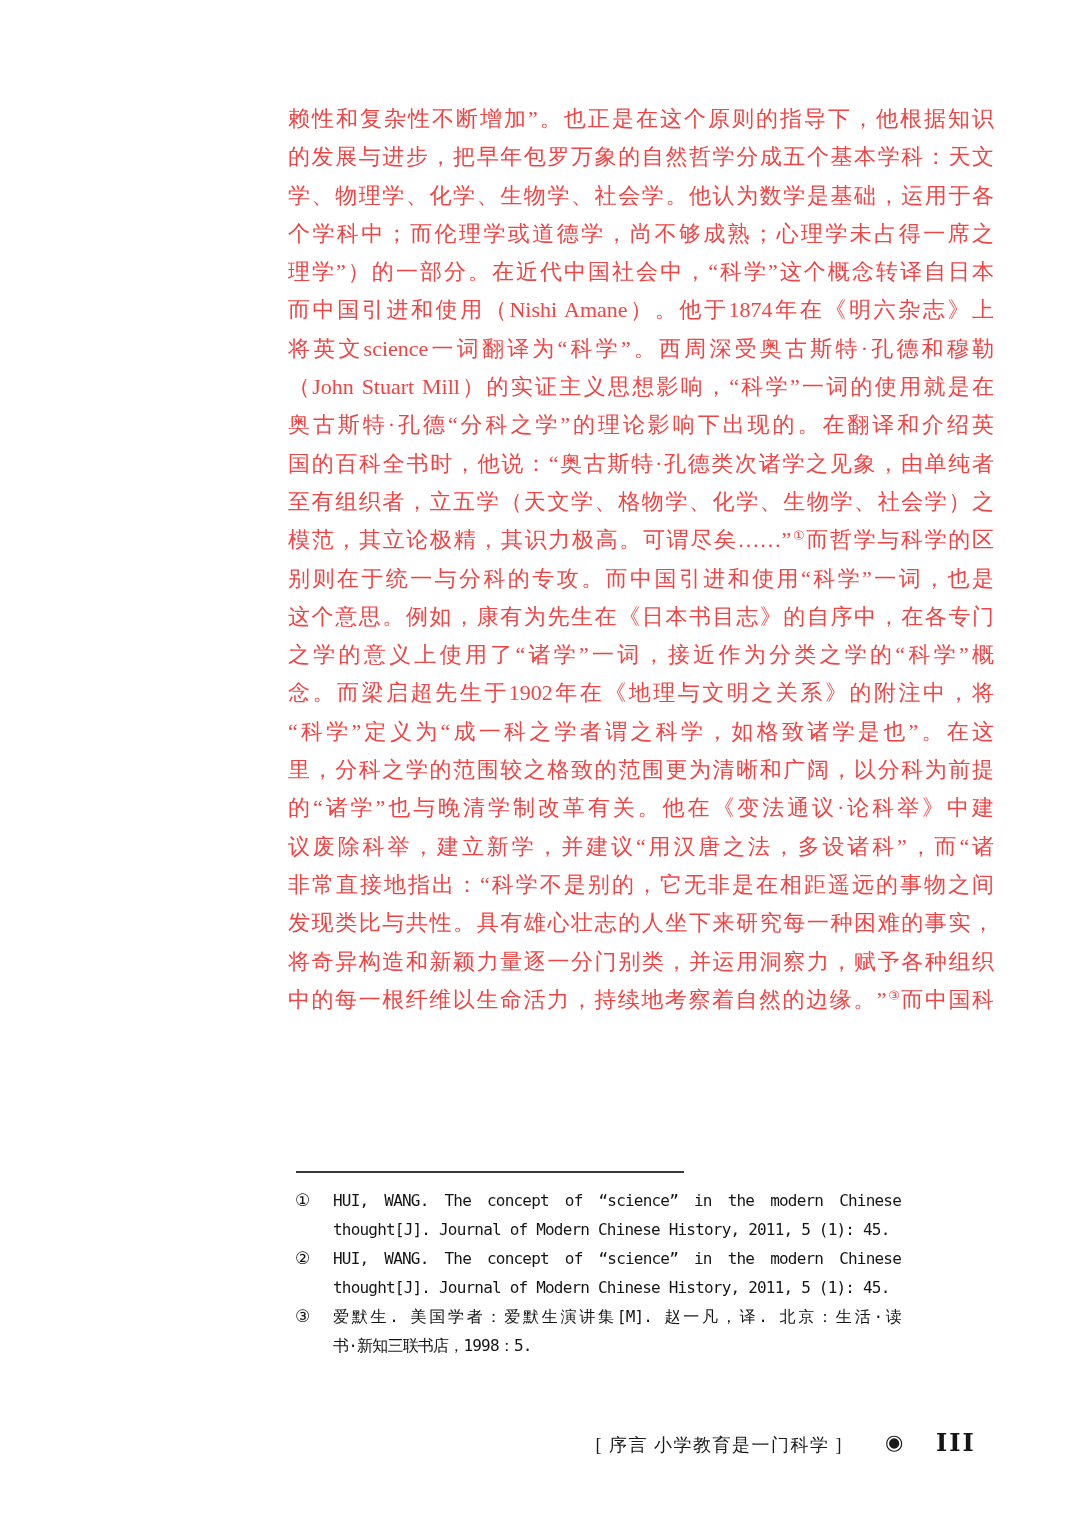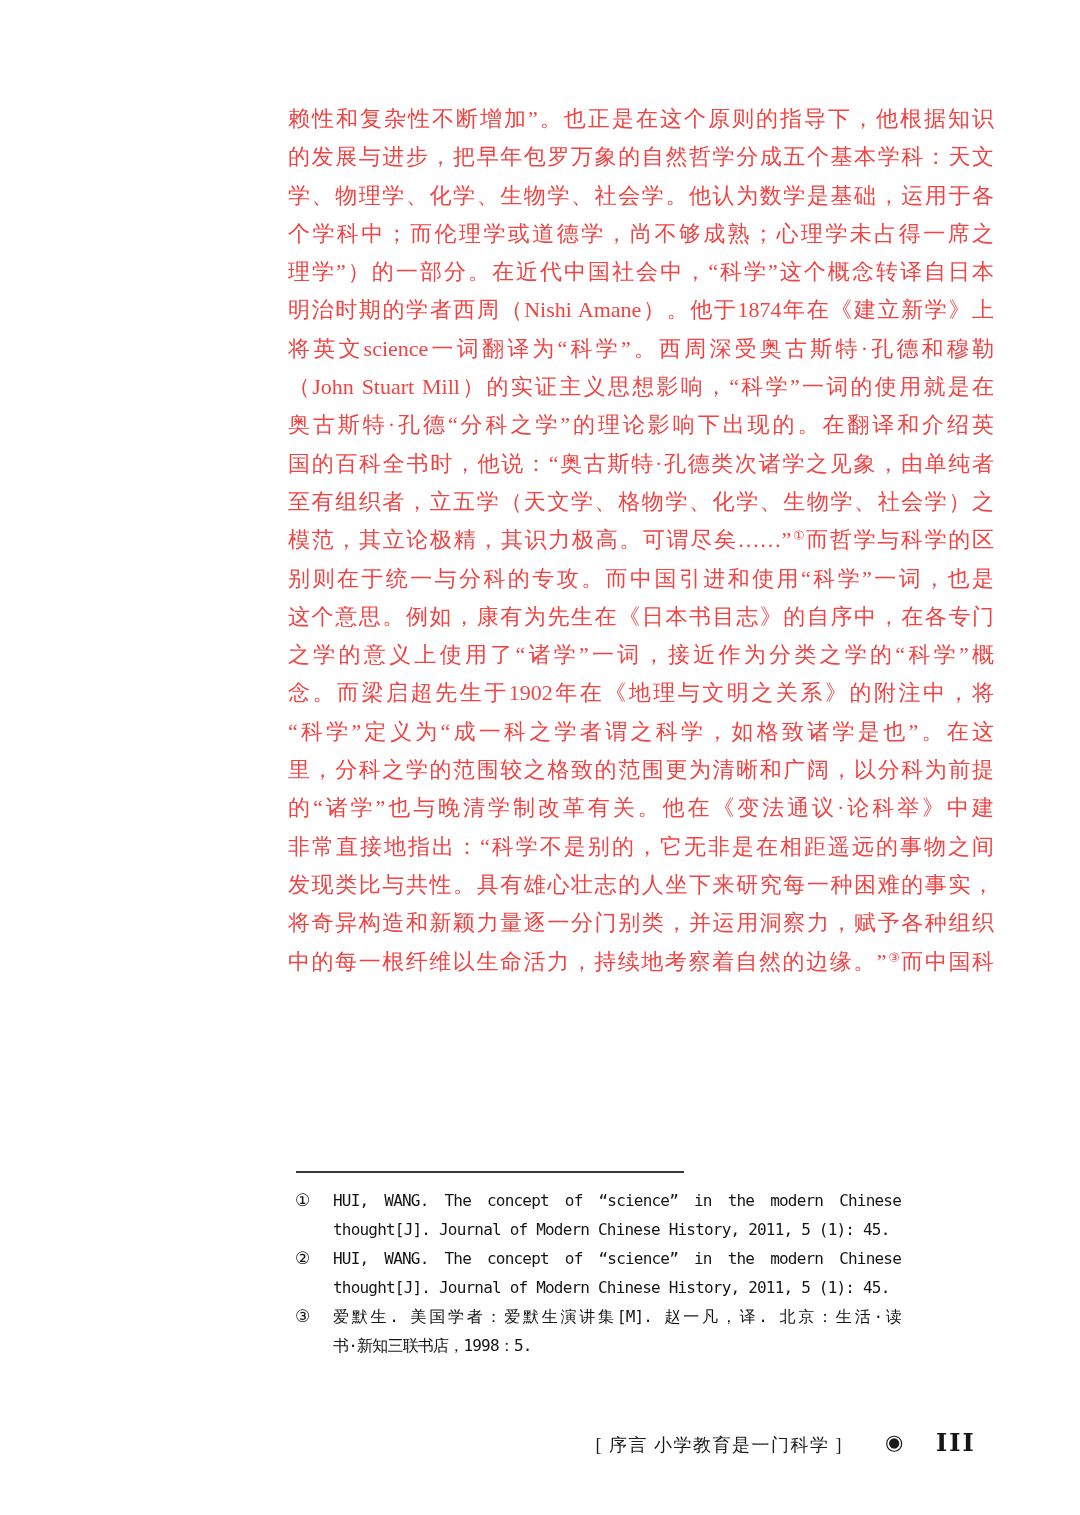--- a/index.html
+++ b/index.html
@@ -123,34 +123,35 @@
 <body>
 
 <div class="page">
 
   <div class="body-text">
       <div class="bl">赖性和复杂性不断增加”。也正是在这个原则的指导下，他根据知识</div>
       <div class="bl">的发展与进步，把早年包罗万象的自然哲学分成五个基本学科：天文</div>
       <div class="bl">学、物理学、化学、生物学、社会学。他认为数学是基础，运用于各</div>
       <div class="bl">个学科中；而伦理学或道德学，尚不够成熟；心理学未占得一席之</div>
       <div class="bl">理学”）的一部分。在近代中国社会中，“科学”这个概念转译自日本</div>
-      <div class="bl">明治时期的学者西周（Nishi Amane）。他于1874年在《建立新学》上</div>
+      <div class="bl">而中国引进和使用（Nishi Amane）。他于1874年在《明六杂志》上</div>
       <div class="bl">将英文science一词翻译为“科学”。西周深受奥古斯特·孔德和穆勒</div>
       <div class="bl">（John Stuart Mill）的实证主义思想影响，“科学”一词的使用就是在</div>
       <div class="bl">奥古斯特·孔德“分科之学”的理论影响下出现的。在翻译和介绍英</div>
       <div class="bl">国的百科全书时，他说：“奥古斯特·孔德类次诸学之见象，由单纯者</div>
       <div class="bl">至有组织者，立五学（天文学、格物学、化学、生物学、社会学）之</div>
       <div class="bl">模范，其立论极精，其识力极高。可谓尽矣……”<sup>①</sup>而哲学与科学的区</div>
       <div class="bl">别则在于统一与分科的专攻。而中国引进和使用“科学”一词，也是</div>
       <div class="bl">这个意思。例如，康有为先生在《日本书目志》的自序中，在各专门</div>
       <div class="bl">之学的意义上使用了“诸学”一词，接近作为分类之学的“科学”概</div>
       <div class="bl">念。而梁启超先生于1902年在《地理与文明之关系》的附注中，将</div>
       <div class="bl">“科学”定义为“成一科之学者谓之科学，如格致诸学是也”。在这</div>
       <div class="bl">里，分科之学的范围较之格致的范围更为清晰和广阔，以分科为前提</div>
       <div class="bl">的“诸学”也与晚清学制改革有关。他在《变法通议·论科举》中建</div>
+      <div class="bl">议废除科举，建立新学，并建议“用汉唐之法，多设诸科”，而“诸</div>
       <div class="bl">非常直接地指出：“科学不是别的，它无非是在相距遥远的事物之间</div>
       <div class="bl">发现类比与共性。具有雄心壮志的人坐下来研究每一种困难的事实，</div>
       <div class="bl">将奇异构造和新颖力量逐一分门别类，并运用洞察力，赋予各种组织</div>
       <div class="bl">中的每一根纤维以生命活力，持续地考察着自然的边缘。”<sup>③</sup>而中国科</div>
     </div>
 
   <div class="fn-divider"></div>
 
   <div class="footnotes">
       <div class="fn-entry">

